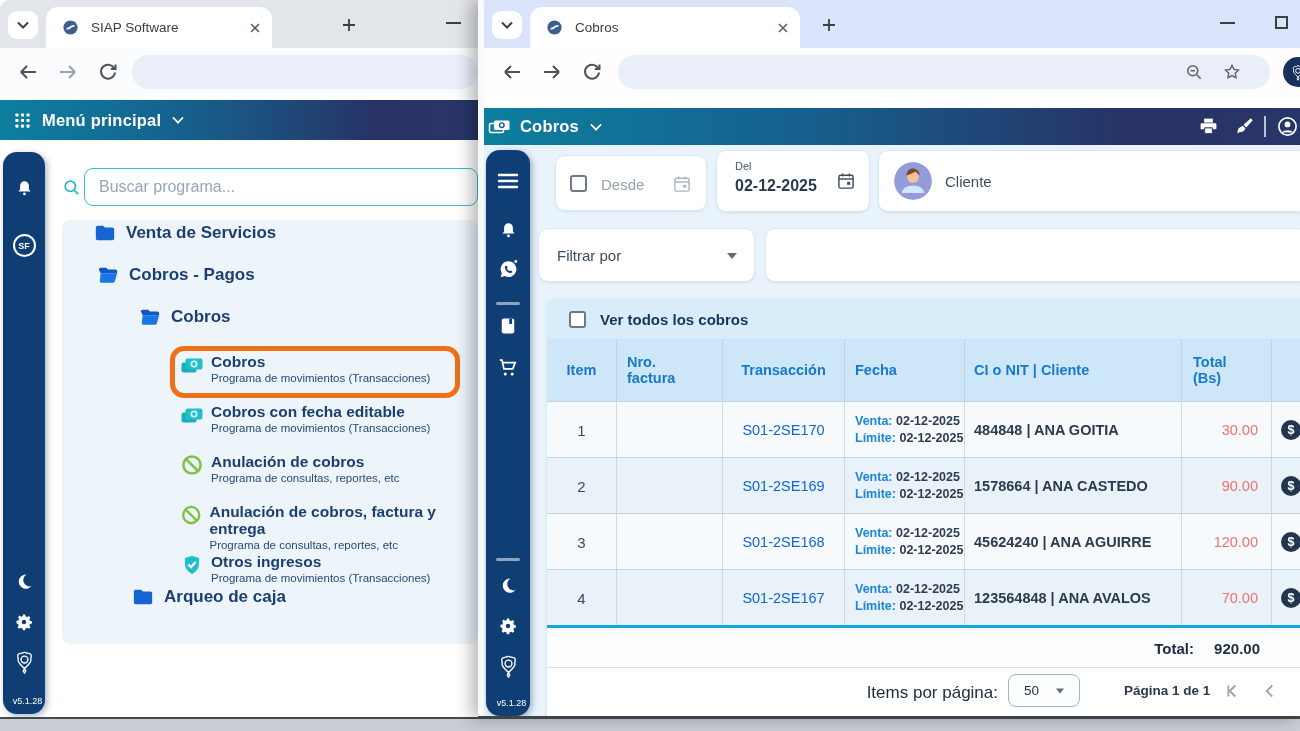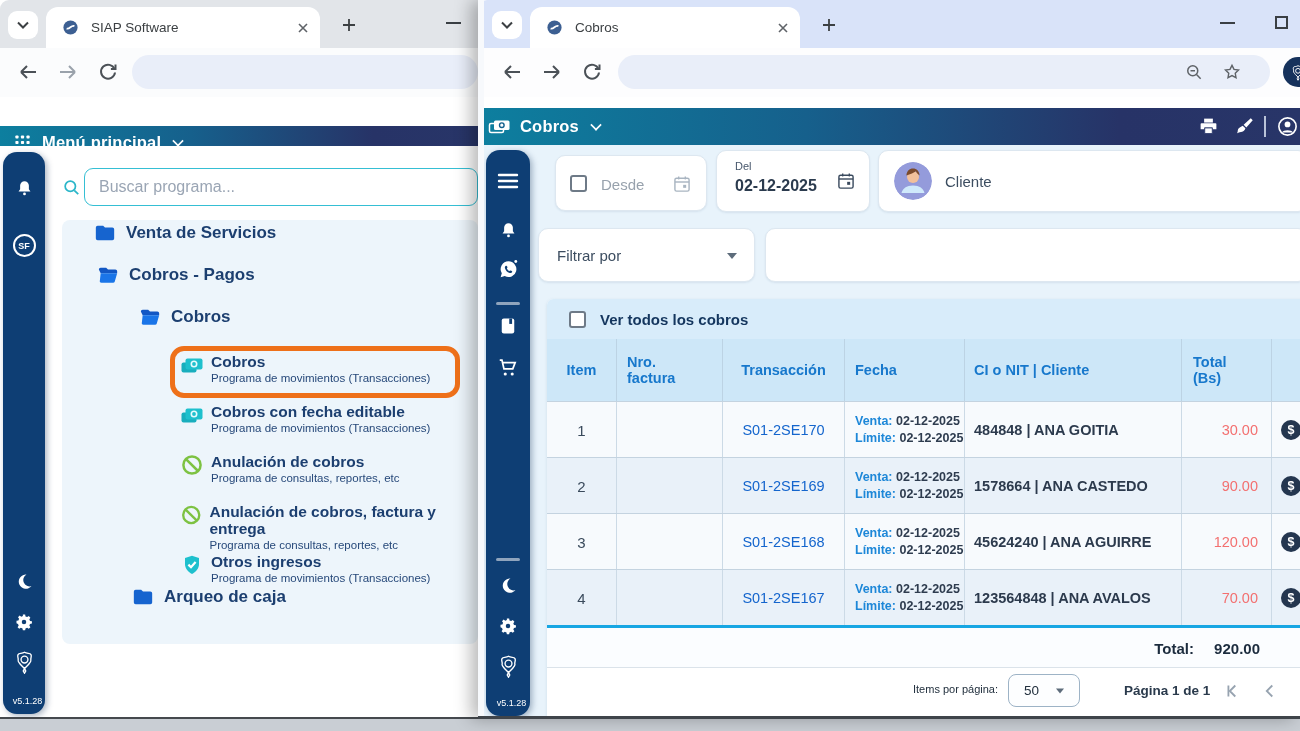--- a/index.html
+++ b/index.html
@@ -33,21 +33,21 @@
                  align-items:center; justify-content:center; }
   .win-min { position:absolute; width:15px; height:2px; background:#3a3f44; }
   .win-max { position:absolute; width:13px; height:13px; border:2px solid #3a3f44; background:transparent; }
 
   .toolbar { position:absolute; left:0; right:0; top:48px; height:49px; background:#fdfdfe; }
   .nav-ico { position:absolute; top:12px; width:24px; height:24px; }
   .omnibox { position:absolute; top:7px; height:34px; background:#e9eef9; border-radius:17px; }
 
   .bookmark-strip { position:absolute; left:0; right:0; top:97px; height:13px; background:#fff; }
 
-  .app-header { position:absolute; left:0; right:0; top:126px; height:33px;
+  .app-header { position:absolute; left:0; right:0; top:100px; height:40px;
                 background:linear-gradient(90deg,#0d7f9f 0%, #16608c 40%, #273367 78%, #283568 100%);
                 display:flex; align-items:center; color:#fff; }
   .app-header .menu-title { font-size:16.5px; font-weight:700; letter-spacing:.2px; }
   .hdr-caret { width:10px; height:10px; border-right:2.2px solid #fff; border-bottom:2.2px solid #fff;
                transform:rotate(45deg) scale(.8); margin-left:12px; margin-top:-4px; }
   .app-body { position:absolute; left:0; right:0; top:146px; bottom:0; background:#fff; }
 
   
   .rail { position:absolute; background:#0e3e74; border-radius:14px;
           box-shadow:2px 2px 6px rgba(10,40,80,.35); }
@@ -107,21 +107,21 @@
   .cell-deuda { justify-content:flex-end; padding-right:13px; font-size:14.5px; color:#f37070; }
   .dollar-badge { width:20px; height:20px; border-radius:50%; background:#24364f; color:#fff;
                   font-size:12.5px; font-weight:700; line-height:20px; text-align:center; cursor:pointer; }
   .dollar-badge::after { content:"$"; }
   .total-row { position:absolute; left:0; right:0; top:326px; height:42px; background:#fbfdff;
                border-top:3px solid #17a6e3; }
   .total-label { position:absolute; right:116px; top:12px; font-size:15px; font-weight:700; color:#1c2c3e; }
   .total-value { position:absolute; right:50px;  top:12px; font-size:15px; font-weight:700; color:#1c2c3e; }
   .pag-row { position:absolute; left:0; right:0; top:368px; height:44px; background:#fff;
              border-top:1px solid #dbe3ea; }
-  .pag-items-label { position:absolute; right:312px; top:15px; font-size:11px; color:#22303e; }
+  .pag-items-label { position:absolute; right:312px; top:15px; font-size:17px; color:#22303e; }
   .pagesize { position:absolute; left:461px; top:6px; width:72px; height:33px;
               border:1px solid #9db3c6; border-radius:8px; background:#fdfeff;
               display:flex; align-items:center; cursor:pointer; }
   .pagesize-val { font-size:13.5px; color:#22303e; margin-left:15px; }
   .page-info { position:absolute; left:577px; top:15px; font-size:13.5px; font-weight:600; color:#2a3a4c; }
   .pgnav { position:absolute; top:12px; width:22px; height:22px; cursor:pointer; }
 </style>
 </head>
 <body>
 
@@ -157,21 +157,21 @@
 </svg>
 
 <div class="window" id="left-window">
 
   <div class="tabstrip">
     <div class="tab-search-btn" style="left:8px">
       <svg width="12" height="8" viewBox="0 0 12 8">
           <path d="M1 1.5l5 5 5-5" stroke="#3c4043" stroke-width="2" fill="none"></path>
         </svg>
     </div>
-    <div class="tab" style="left:46px; width:274px">
+    <div class="tab" style="left:46px; width:226px">
       <svg width="17" height="17" viewBox="0 0 24 24" style="margin-left:16px">
           <use href="#def-favicon"></use>
         </svg>
       <span class="tab-title" style="margin-left:12px">SIAP Software</span>
       <div class="tab-close" style="right:8px; position:absolute">
         <svg width="10" height="10" viewBox="0 0 10 10">
             <path d="M1 1l8 8M9 1l-8 8" stroke="#5f6368" stroke-width="1.6"></path>
           </svg>
       </div>
     </div>

